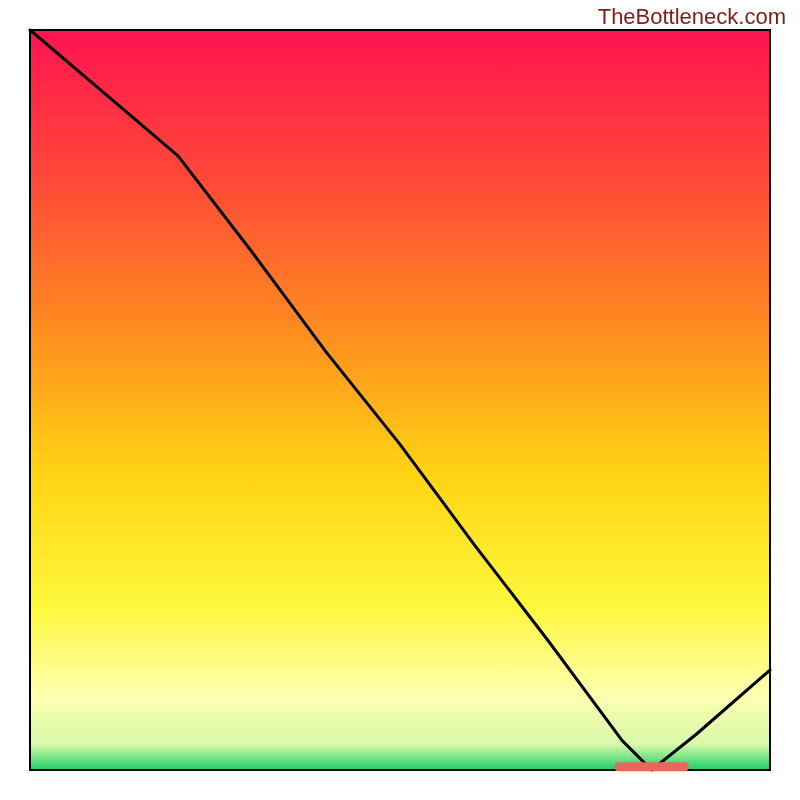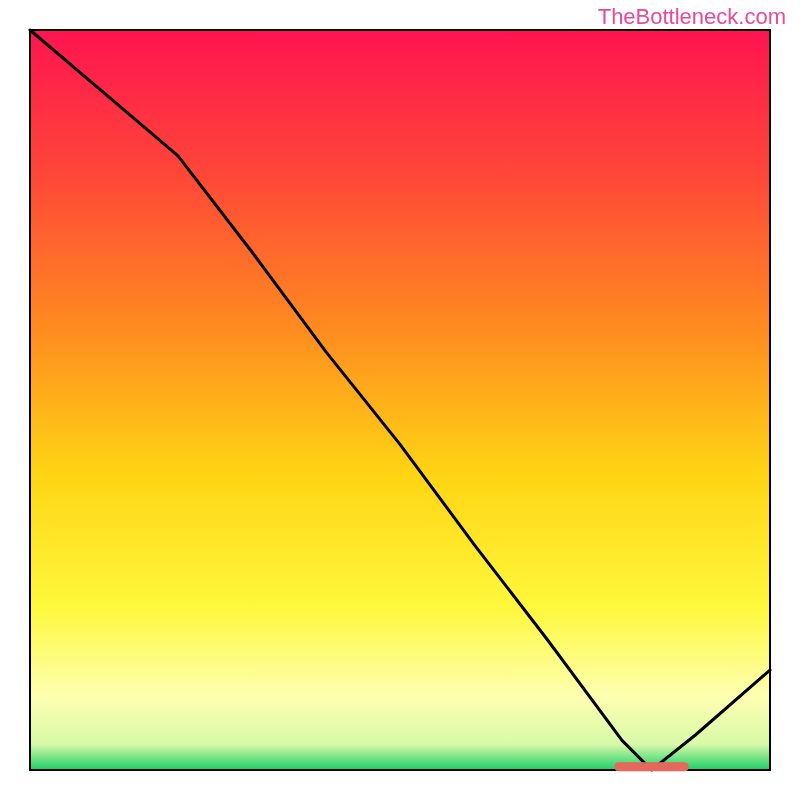--- a/index.html
+++ b/index.html
@@ -14,21 +14,21 @@
     position: relative;
     width: 800px;
     height: 800px;
   }
   .attribution {
     position: absolute;
     top: 4px;
     right: 14px;
     font-size: 22px;
     font-weight: 400;
-    color: #ec4899;
+    color: #7f1d1d;
     letter-spacing: 0px;
   }
   svg.plot {
     position: absolute;
     left: 0;
     top: 0;
   }
 </style>
 </head>
 <body>

